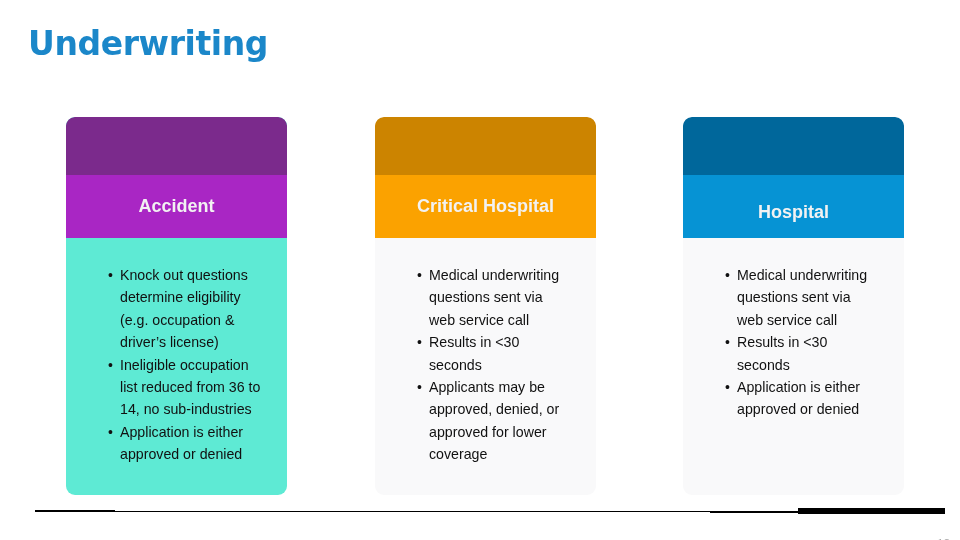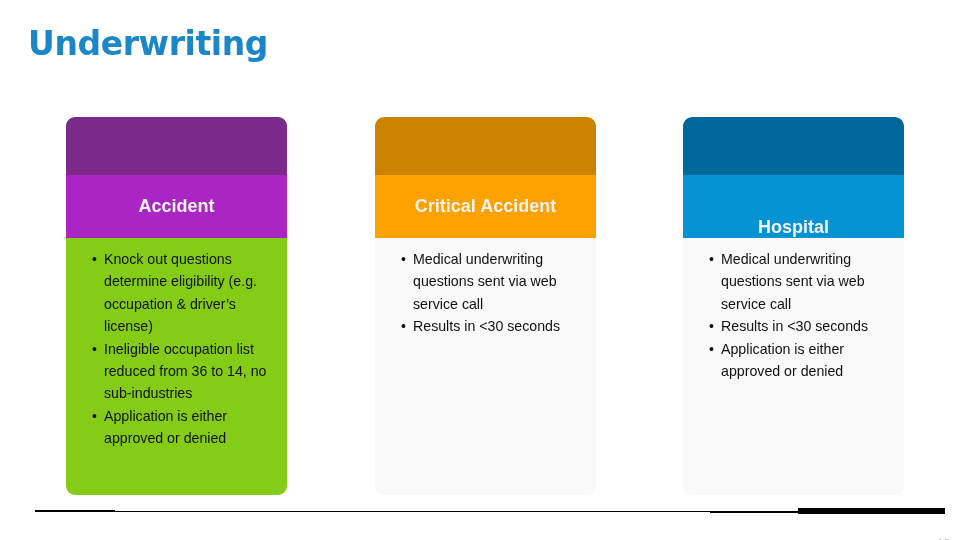--- a/index.html
+++ b/index.html
@@ -74,29 +74,29 @@
   }
   .card-header .htext {
     font-family: "Liberation Sans", sans-serif;
     font-size: 18px;
     font-weight: bold;
     color: #F2F2F2;
     text-align: center;
     line-height: 1.15;
     padding: 0 8px;
   }
-  .card.c3 .card-header { align-items: flex-end; padding-top: 12px; }
+  .card.c3 .card-header { align-items: center; padding-top: 12px; }
 
   .card-body {
     padding: 10px 10px 0 4px;
     box-sizing: border-box;
   }
 
   ul.bullets {
-    margin: 0;
+    margin: 16px;
     padding: 0 0 0 22px;
     list-style: none;
   }
   ul.bullets li {
     position: relative;
     font-family: "Liberation Sans", sans-serif;
     font-size: 14.2px;
     line-height: 22.4px;
     color: #111111;
     padding-left: 12px;
@@ -166,43 +166,44 @@
 </style>
 </head>
 <body>
 
 <div id="slide" style="background: rgb(255, 255, 255);">
 
   <div class="slide-title" style="color: rgb(27, 135, 201);">Underwriting</div>
 
   <div class="cards">
 
-    <div class="card c1" style="background: #84cc16;">
+    <div class="card c1" style="background: #5eead4;">
       <div class="card-cap" style="background: rgb(123, 42, 140);"></div>
       <div class="card-header" style="background: rgb(169, 38, 196);">
         <div class="htext">Accident</div>
       </div>
       <div class="card-body">
         <ul class="bullets">
           <li>Knock out questions determine eligibility (e.g. occupation &amp; driver’s license)</li>
           <li>Ineligible occupation list reduced from 36 to 14, no sub-industries</li>
           <li>Application is either approved or denied</li>
         </ul>
       </div>
     </div>
 
     <div class="card c2" style="background: rgb(249, 249, 250);">
       <div class="card-cap" style="background: rgb(204, 132, 0);"></div>
       <div class="card-header" style="background: rgb(251, 162, 0);">
-        <div class="htext">Critical Accident</div>
+        <div class="htext">Critical Hospital</div>
       </div>
       <div class="card-body">
         <ul class="bullets">
           <li>Medical underwriting questions sent via web service call</li>
           <li>Results in &lt;30 seconds</li>
+          <li>Applicants may be approved, denied, or approved for lower coverage</li>
         </ul>
       </div>
     </div>
 
     <div class="card c3" style="background: rgb(249, 249, 250);">
       <div class="card-cap" style="background: rgb(0, 103, 155);"></div>
       <div class="card-header" style="background: rgb(6, 147, 212);">
         <div class="htext">Hospital</div>
       </div>
       <div class="card-body">

